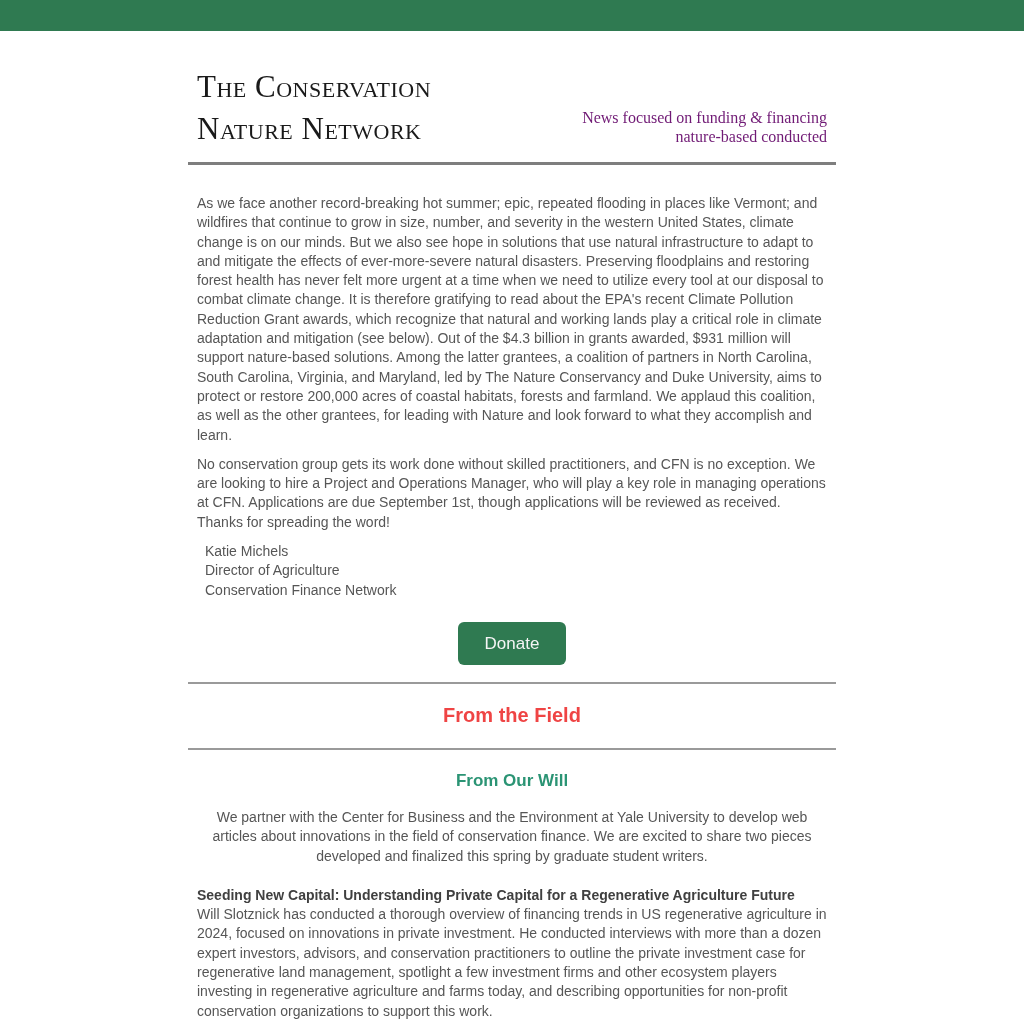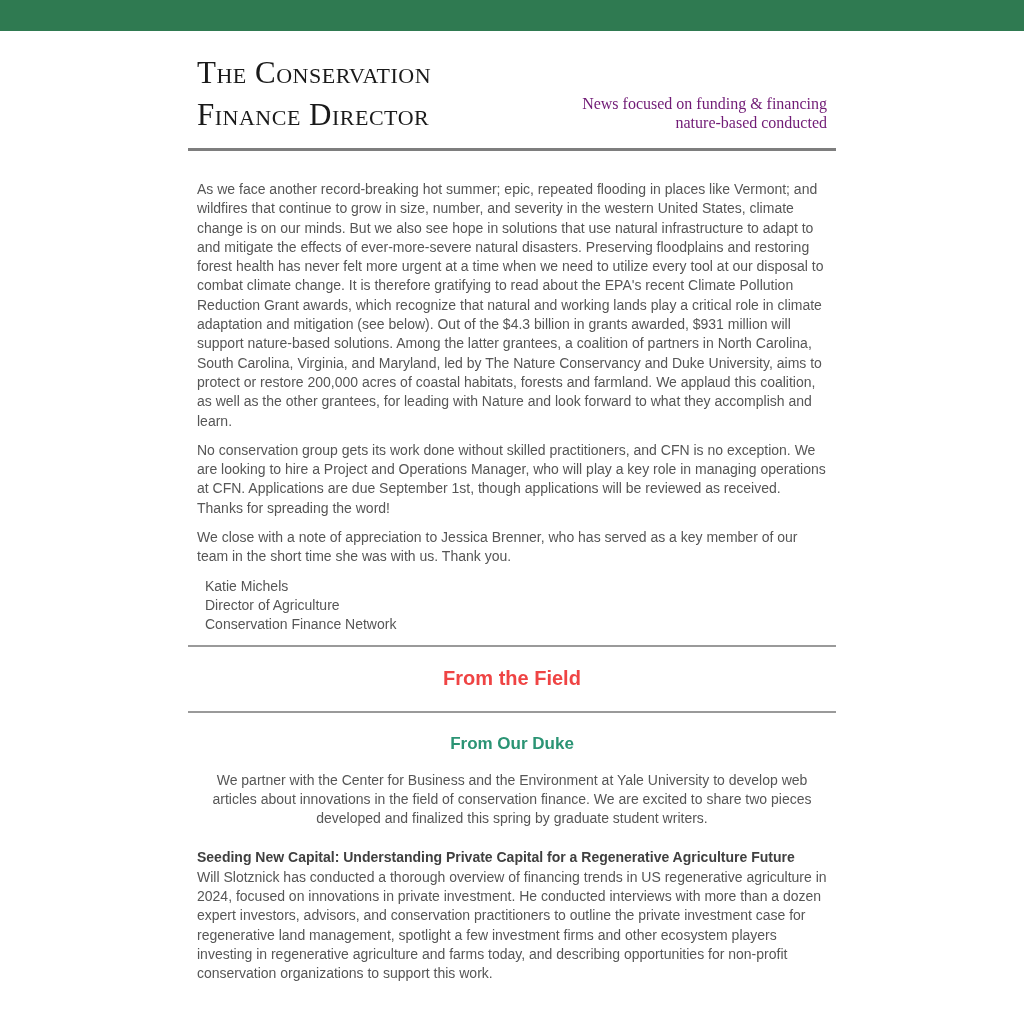--- a/index.html
+++ b/index.html
@@ -16,21 +16,21 @@
     background: #2f7a51;
   }
   .container {
     width: 648px;
     margin: 0 auto;
   }
   .masthead {
     display: flex;
     justify-content: space-between;
     align-items: flex-end;
-    padding: 21px 9px 0 9px;
+    padding: 35px 9px 0 9px;
   }
   .logo {
     font-family: "Liberation Serif", serif;
     font-variant: small-caps;
     font-size: 31px;
     line-height: 42px;
     color: #1a1a1a;
     letter-spacing: 0.5px;
     white-space: nowrap;
   }
@@ -102,48 +102,50 @@
 </head>
 <body>
 
 <div class="topbar"></div>
 
 <div class="container">
 
   <div class="masthead">
     <div class="logo">
       <div>The Conservation</div>
-      <div>Finance Director</div>
+      <div>Nature Network</div>
     </div>
     <div class="tagline">
       <div>News focused on funding &amp; financing</div>
       <div>nature-based conducted</div>
     </div>
   </div>
 
   <hr class="rule-dark">
 
   <div class="content">
     <p class="first">As we face another record-breaking hot summer; epic, repeated flooding in places like Vermont; and wildfires that continue to grow in size, number, and severity in the western United States, climate change is on our minds. But we also see hope in solutions that use natural infrastructure to adapt to and mitigate the effects of ever-more-severe natural disasters. Preserving floodplains and restoring forest health has never felt more urgent at a time when we need to utilize every tool at our disposal to combat climate change. It is therefore gratifying to read about the EPA's recent Climate Pollution Reduction Grant awards, which recognize that natural and working lands play a critical role in climate adaptation and mitigation (see below). Out of the $4.3 billion in grants awarded, $931 million will support nature-based solutions. Among the latter grantees, a coalition of partners in North Carolina, South Carolina, Virginia, and Maryland, led by The Nature Conservancy and Duke University, aims to protect or restore 200,000 acres of coastal habitats, forests and farmland. We applaud this coalition, as well as the other grantees, for leading with Nature and look forward to what they accomplish and learn.</p>
     <p>No conservation group gets its work done without skilled practitioners, and CFN is no exception. We are looking to hire a Project and Operations Manager, who will play a key role in managing operations at CFN. Applications are due September 1st, though applications will be reviewed as received. Thanks for spreading the word!</p>
-    <p>We close with a note of appreciation to Jessica Brenner, who has served as a key member of our team in the short time she was with us. Thank you.</p>
 
     <div class="signature">
       <span>Katie Michels</span>
       <span>Director of Agriculture</span>
       <span>Conservation Finance Network</span>
     </div>
 
+    <div class="button-row">
+      <a class="donate">Donate</a>
+    </div>
   </div>
 
   <hr class="rule-gray">
   <h2 class="section-heading">From the Field</h2>
   <hr class="rule-gray">
 
-  <h3 class="section-heading">From Our Duke</h3>
+  <h3 class="section-heading">From Our Will</h3>
 
   <div class="content">
     <p class="team-intro">We partner with the Center for Business and the Environment at Yale University to develop web articles about innovations in the field of conservation finance. We are excited to share two pieces developed and finalized this spring by graduate student writers.</p>
     <p class="article">
       <strong>Seeding New Capital: Understanding Private Capital for a Regenerative Agriculture Future</strong>
       <span>Will Slotznick has conducted a thorough overview of financing trends in US regenerative agriculture in 2024, focused on innovations in private investment. He conducted interviews with more than a dozen expert investors, advisors, and conservation practitioners to outline the private investment case for regenerative land management, spotlight a few investment firms and other ecosystem players investing in regenerative agriculture and farms today, and describing opportunities for non-profit conservation organizations to support this work.</span>
     </p>
   </div>
 
 </div>

